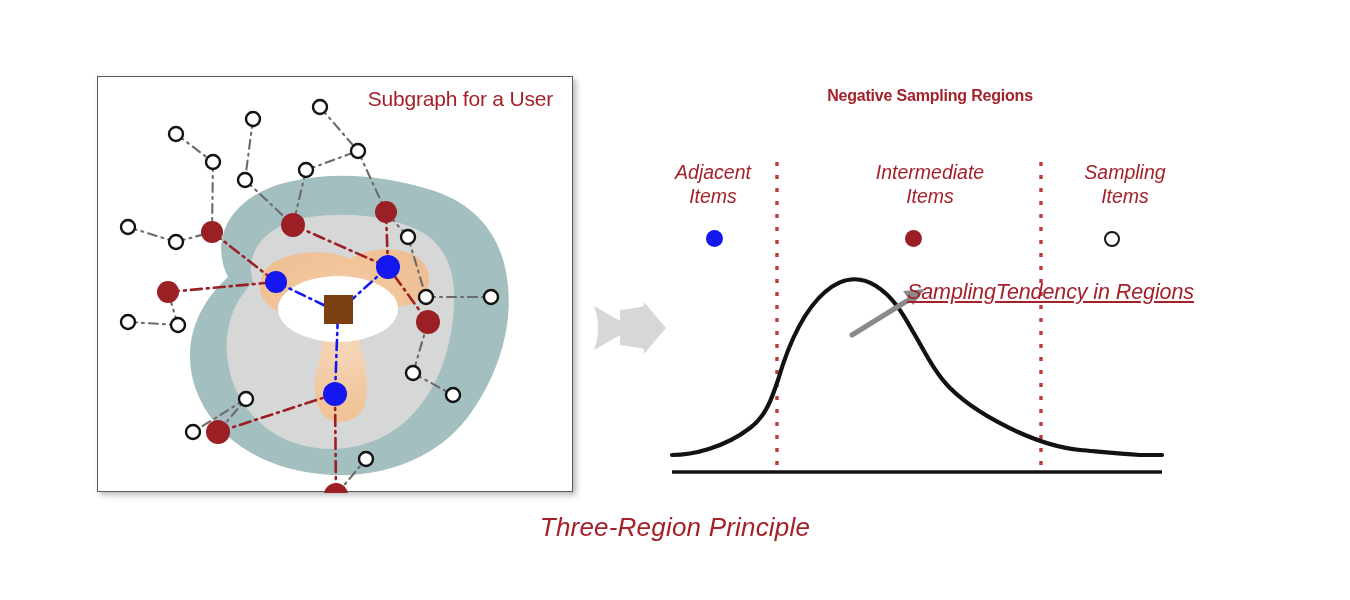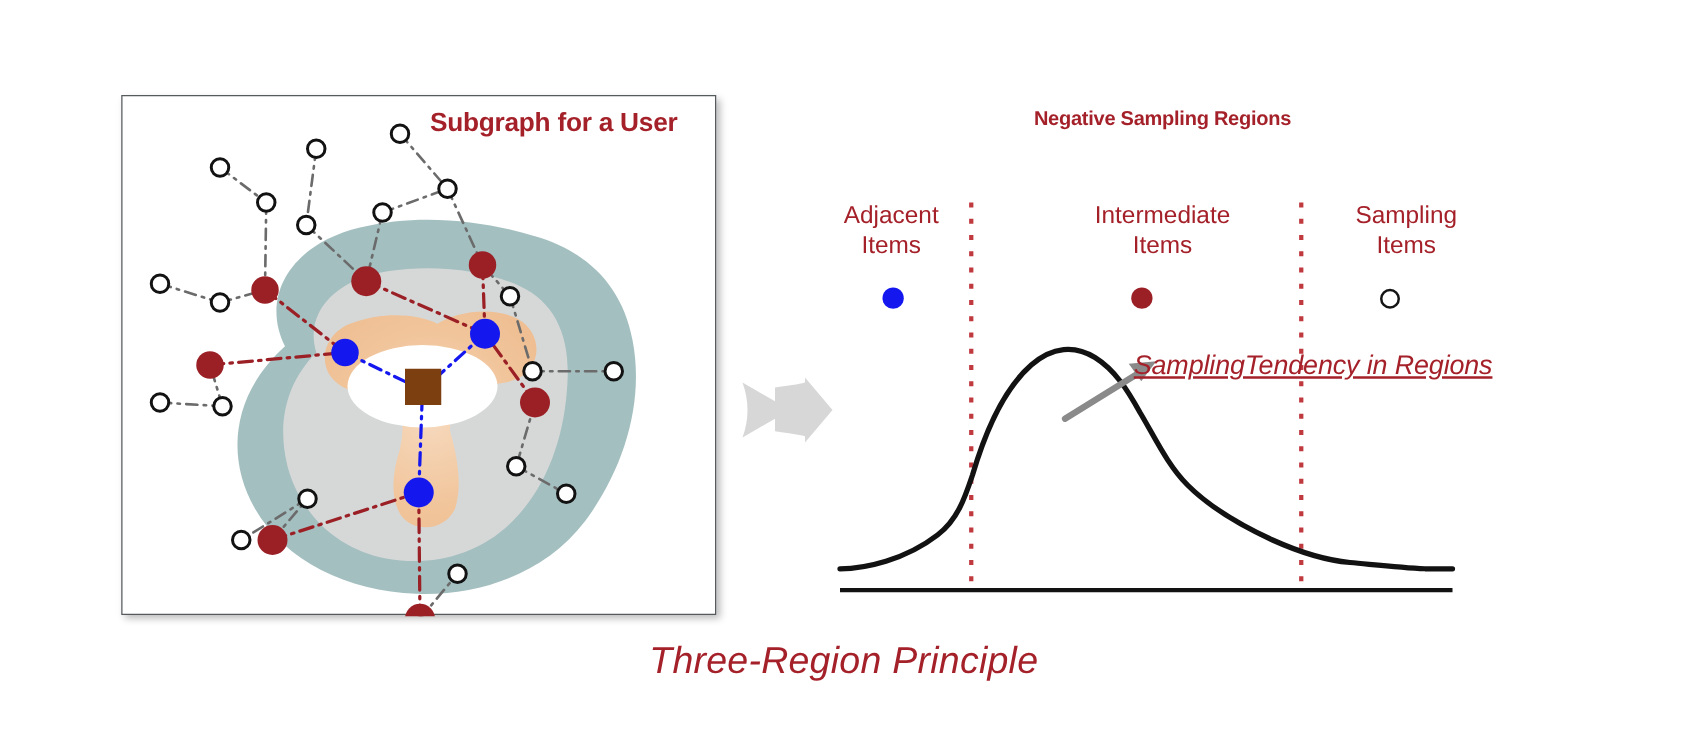--- a/index.html
+++ b/index.html
@@ -28,24 +28,24 @@
     top: 76px;
     width: 476px;
     height: 416px;
     background: #ffffff;
     border: 1.5px solid #555a5c;
     box-sizing: border-box;
     box-shadow: 3px 3px 6px rgba(0,0,0,0.28);
   }
   #subgraph-title {
     position: absolute;
-    right: 30px;
+    right: 19px;
     top: 10px;
     font-size: 21px;
-    font-weight: bold;
+    font-weight: normal;
     color: #a5212a;
     letter-spacing: -0.2px;
     white-space: nowrap;
   }
   #graph-svg {
     position: absolute;
     left: 0; top: 0;
     width: 476px;
     height: 416px;
   }
@@ -73,20 +73,21 @@
     text-align: center;
     font-size: 16px;
     font-weight: bold;
     color: #a5212a;
     letter-spacing: -0.2px;
   }
   .region-label {
     position: absolute;
     text-align: center;
     font-size: 19.5px;
+    font-style: italic;
     color: #a5212a;
     line-height: 1.25;
     white-space: nowrap;
   }
   #label-adjacent { left: 18px;  top: 80px; width: 150px; }
   #label-intermediate { left: 215px; top: 80px; width: 190px; text-align: center; }
   #label-distant { left: 430px; top: 80px; width: 150px; }
 
   .legend-dot { position: absolute; border-radius: 50%; }
   #dot-adjacent {
@@ -122,21 +123,21 @@
     width: 700px;
     height: 420px;
   }
 
   
   #caption {
     left: 0;
     top: 512px;
     width: 1350px;
     text-align: center;
-    font-size: 30px;
+    font-size: 26px;
     font-style: italic;
     color: #a5212a;
     letter-spacing: 0.2px;
   }
   #caption-inner { margin-left: -675px; }
 </style>
 </head>
 <body>
 
 <div id="figure">

